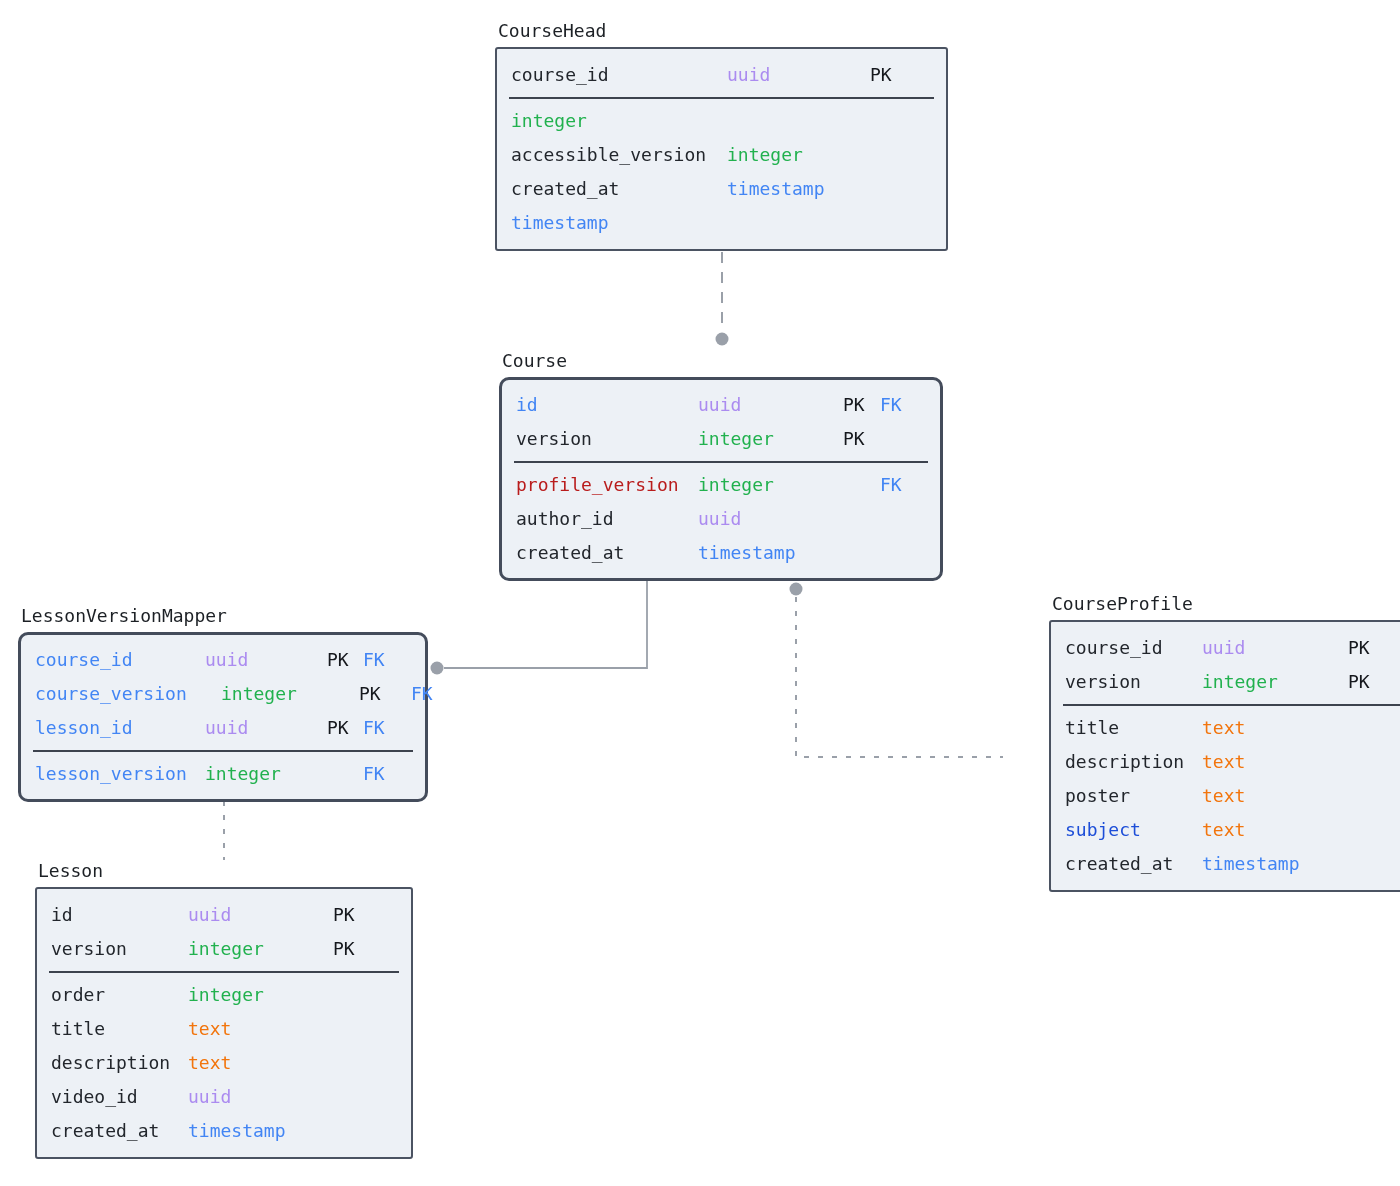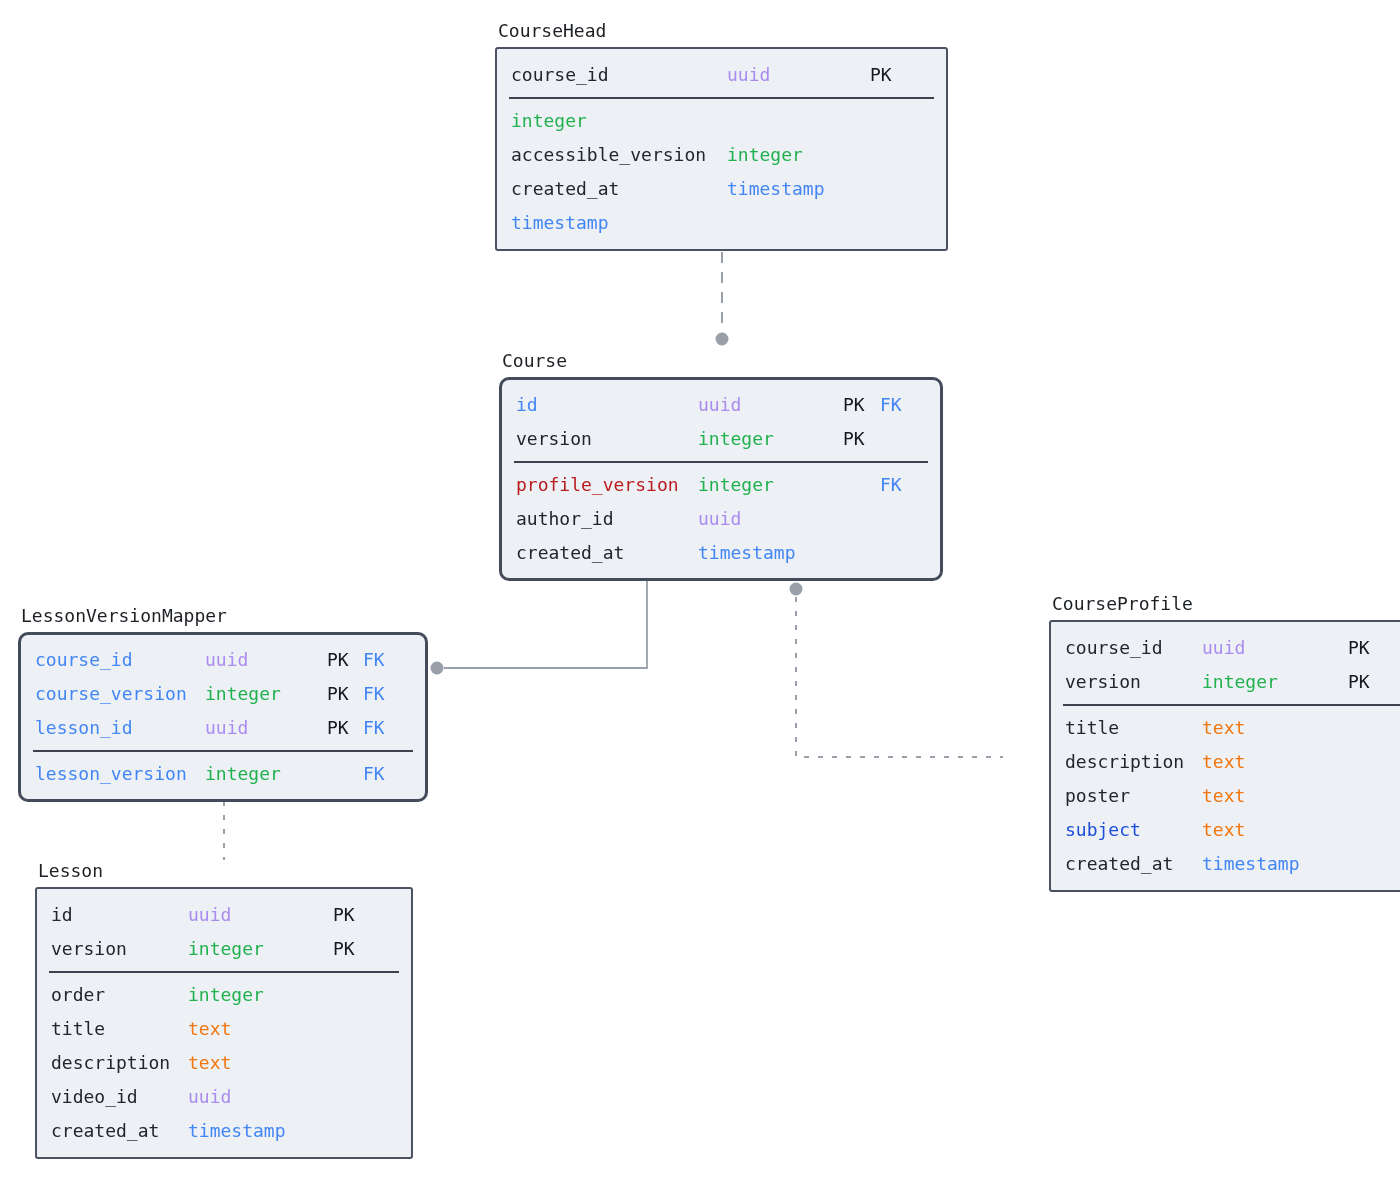--- a/index.html
+++ b/index.html
@@ -133,21 +133,21 @@
     </div>
     <div class="entity highlighted" style="left: 18px; top: 600px; width: 410px; margin-top: 32px;">
       <div class="etitle">LessonVersionMapper</div>
       <div class="box">
         <div class="row" style="grid-template-columns: 170px 122px 36px 36px;">
           <span class="fname isfk" style="color: rgb(66, 133, 244);">course_id</span>
           <span class="ftype" style="color: rgb(171, 139, 240);">uuid</span>
           <span class="badge" style="color: rgb(21, 24, 29);">PK</span>
           <span class="badge fk" style="color: rgb(66, 133, 244);">FK</span>
         </div>
-        <div class="row" style="grid-template-columns: 170px 122px 36px 36px;">
+        <div class="row" style="grid-template-columns: 170px 122px 36px 36px; gap: 16px;">
           <span class="fname isfk" style="color: rgb(66, 133, 244);">course_version</span>
           <span class="ftype" style="color: rgb(33, 177, 78);">integer</span>
           <span class="badge" style="color: rgb(21, 24, 29);">PK</span>
           <span class="badge fk" style="color: rgb(66, 133, 244);">FK</span>
         </div>
         <div class="row" style="grid-template-columns: 170px 122px 36px 36px;">
           <span class="fname isfk" style="color: rgb(66, 133, 244);">lesson_id</span>
           <span class="ftype" style="color: rgb(171, 139, 240);">uuid</span>
           <span class="badge" style="color: rgb(21, 24, 29);">PK</span>
           <span class="badge fk" style="color: rgb(66, 133, 244);">FK</span>

